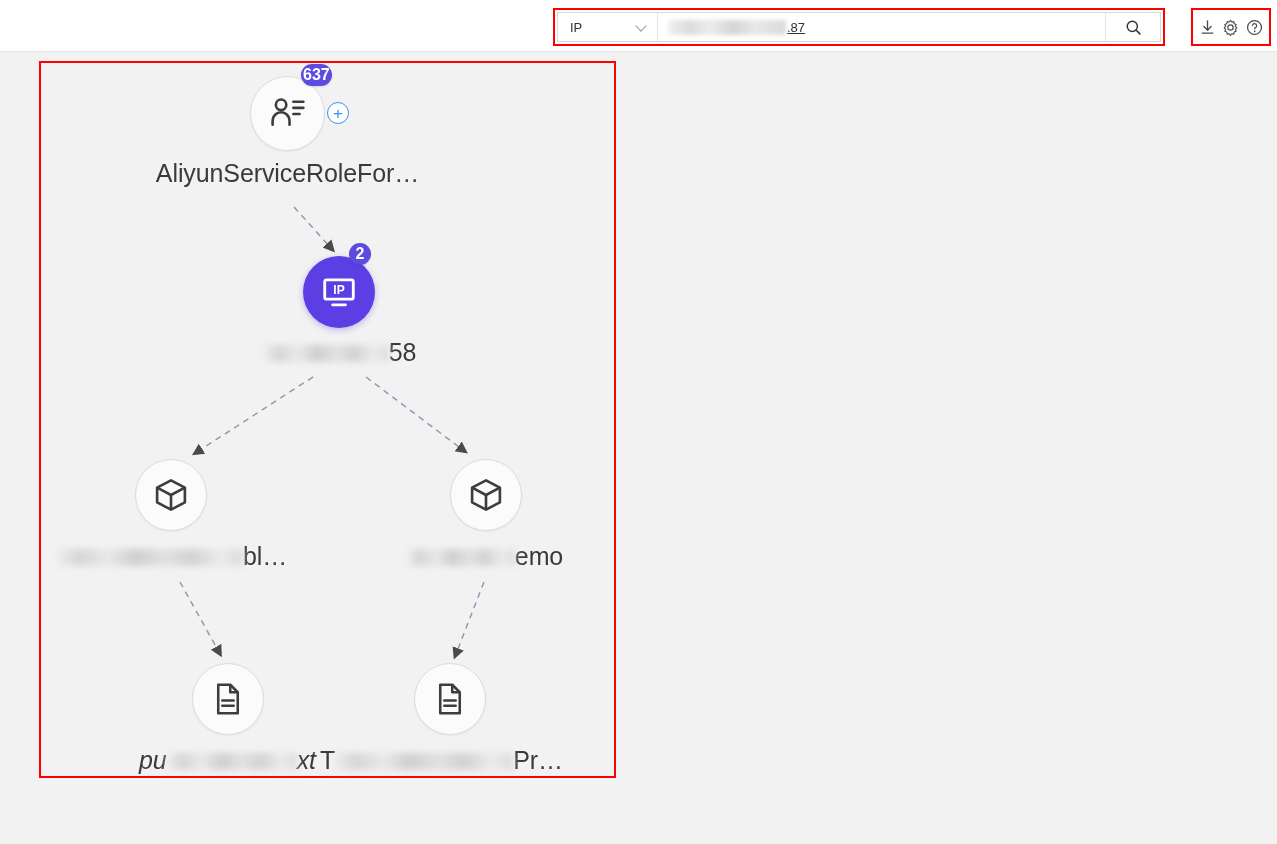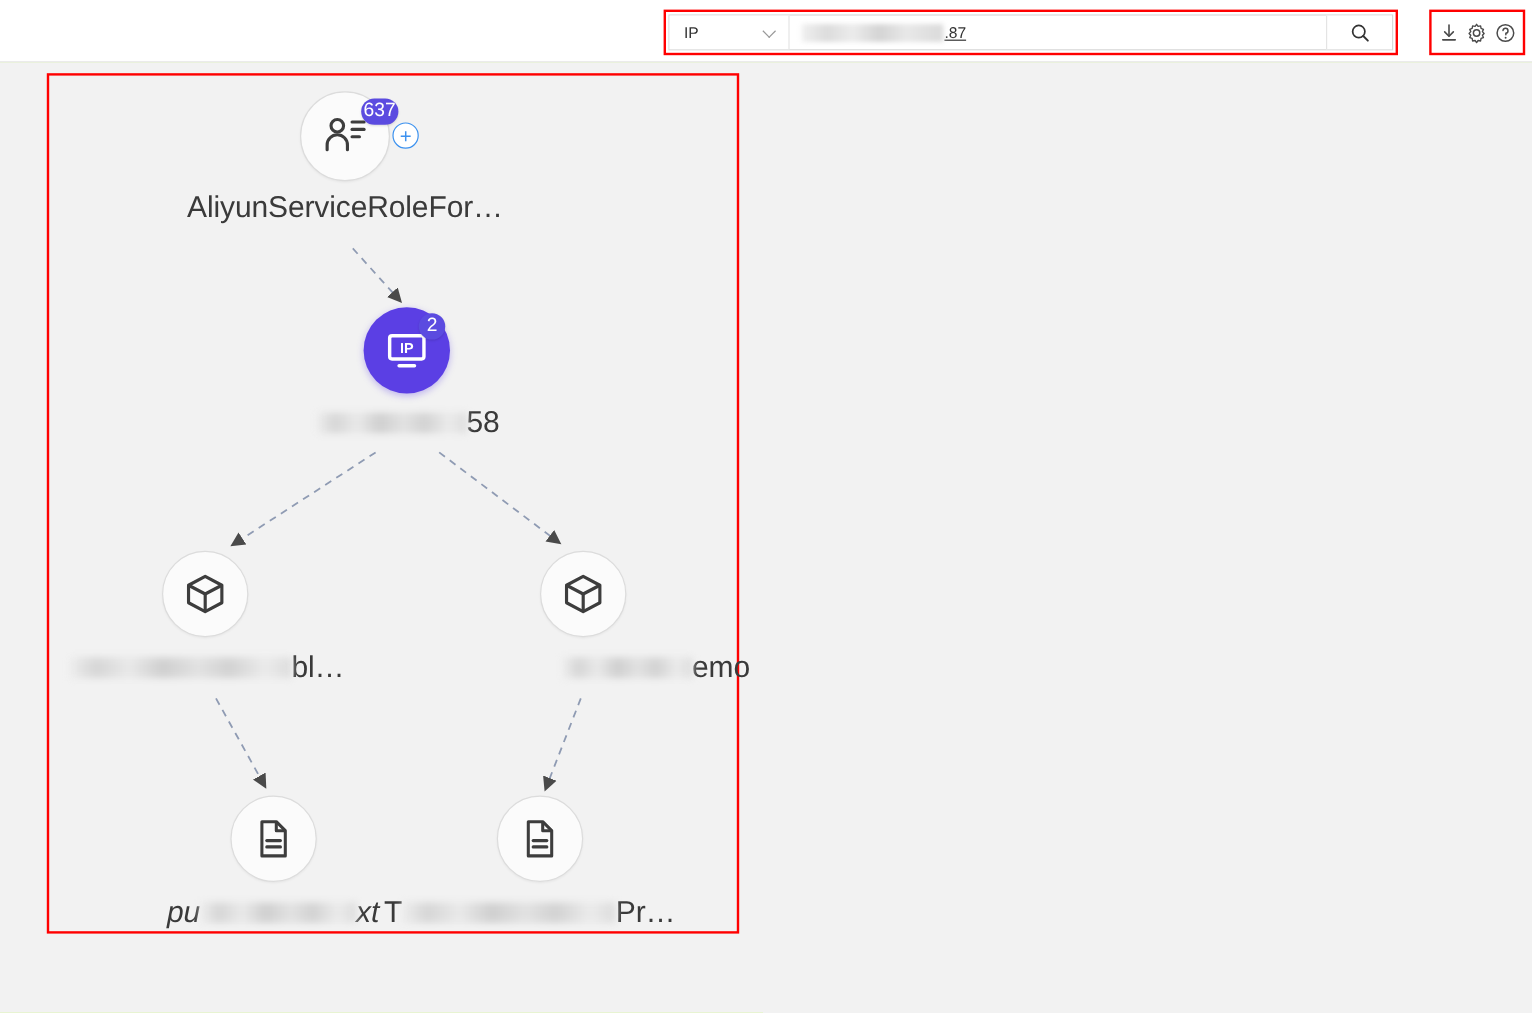--- a/index.html
+++ b/index.html
@@ -7,21 +7,21 @@
     margin: 0; padding: 0;
     width: 1277px; height: 844px;
     font-family: "Liberation Sans", sans-serif;
     background: #ffffff;
     overflow: hidden;
   }
   #app {
     position: relative;
     width: 1277px;
     height: 844px;
-    background: #bef264;
+    background: #3b82f6;
   }
 
   
   .header {
     position: absolute;
     left: 0; top: 0;
     width: 1277px; height: 52px;
     background: #ffffff;
     border-bottom: 1px solid #e6e6e6;
   }
@@ -164,23 +164,22 @@
     position: absolute;
     background: #5b4be0;
     color: #ffffff;
     border-radius: 11px;
     font-size: 16px;
     line-height: 22px;
     height: 22px;
     min-width: 22px;
     padding: 0 2px;
     text-align: center;
-    font-weight: 400;
+    font-weight: 700;
     box-shadow: 0 1px 2px rgba(0,0,0,0.12);
-    margin-top: 18px;
   }
   .expand-btn {
     position: absolute;
     width: 22px; height: 22px;
     border-radius: 50%;
     border: 1.6px solid #3d92ef;
     background: #ffffff;
     color: #3d92ef;
     display: flex;
     align-items: center;
@@ -320,21 +319,21 @@
     </div>
 
     <div class="node">
       <div class="node-circle" style="left:450px; top:407px; width:72px; height:72px;">
         <svg width="38" height="38" viewBox="0 0 26 26">
           <path d="M13 3 L22.5 8 L22.5 18 L13 23 L3.5 18 L3.5 8 Z" fill="none" stroke="#3d3d3d" stroke-width="1.8" stroke-linejoin="round"></path>
           <path d="M3.5 8 L13 13 L22.5 8" fill="none" stroke="#3d3d3d" stroke-width="1.8" stroke-linejoin="round"></path>
           <line x1="13" y1="13" x2="13" y2="23" stroke="#3d3d3d" stroke-width="1.8"></line>
         </svg>
       </div>
-      <div class="node-label" style="left:345px; top:490px; width:280px; text-align:right;">
+      <div class="node-label" style="left:345px; top:490px; width:280px; text-align:center;">
         <span class="label-redact" style="width:108px"></span><span>emo</span>
       </div>
     </div>
 
     <div class="node">
       <div class="node-circle" style="left:192px; top:611px; width:72px; height:72px;">
         <svg width="36" height="36" viewBox="0 0 24 24">
           <path d="M5.5 2.5 h8 l5 5 v14 h-13 Z" fill="none" stroke="#3d3d3d" stroke-width="1.7" stroke-linejoin="round"></path>
           <path d="M13.5 2.5 v5 h5" fill="none" stroke="#3d3d3d" stroke-width="1.7" stroke-linejoin="round"></path>
           <line x1="8.2" y1="13" x2="15.8" y2="13" stroke="#3d3d3d" stroke-width="1.7" stroke-linecap="round"></line>

